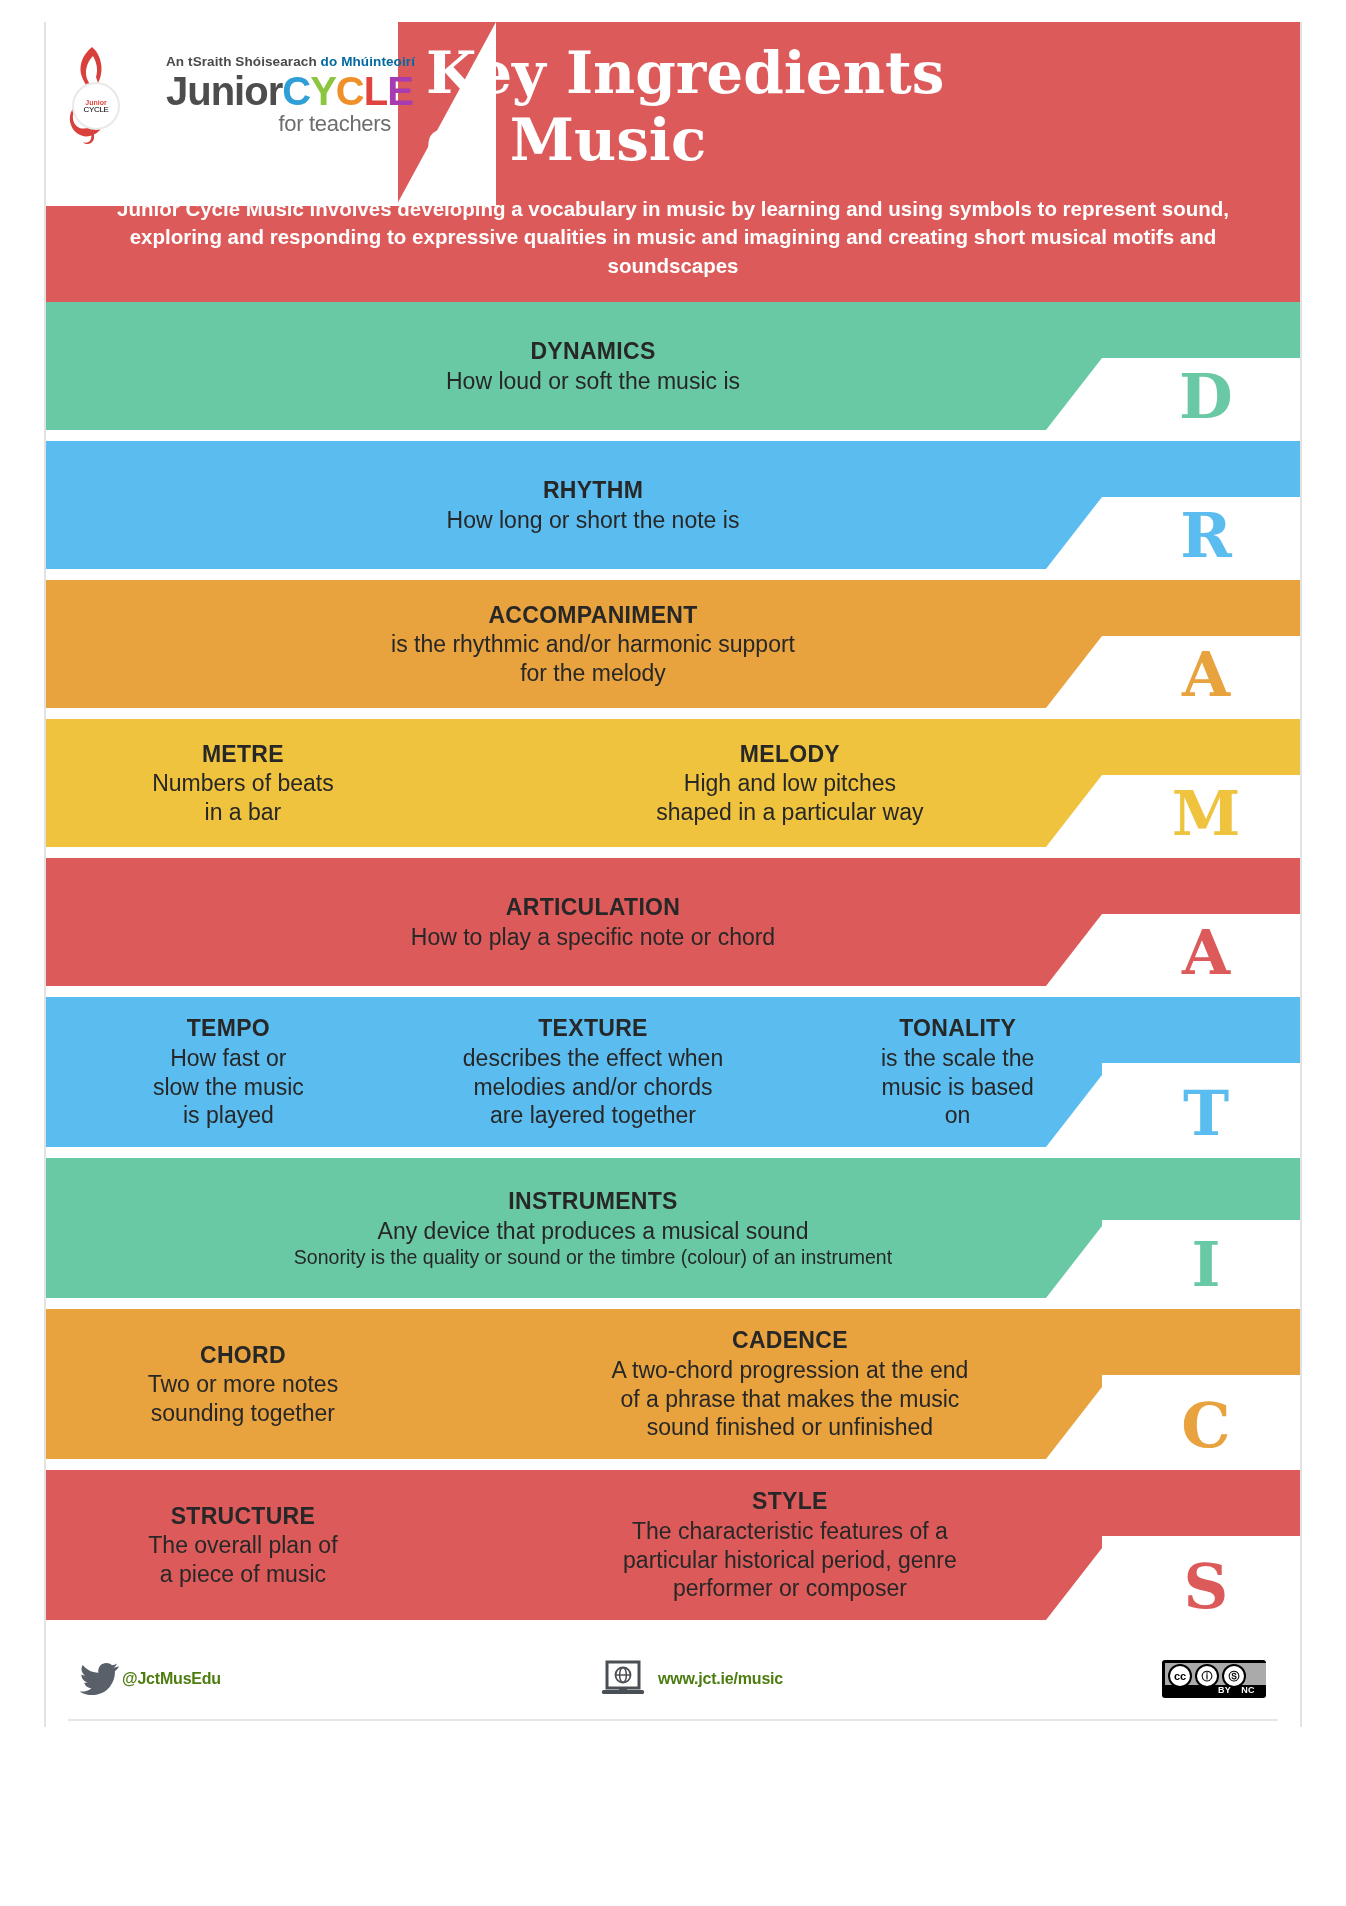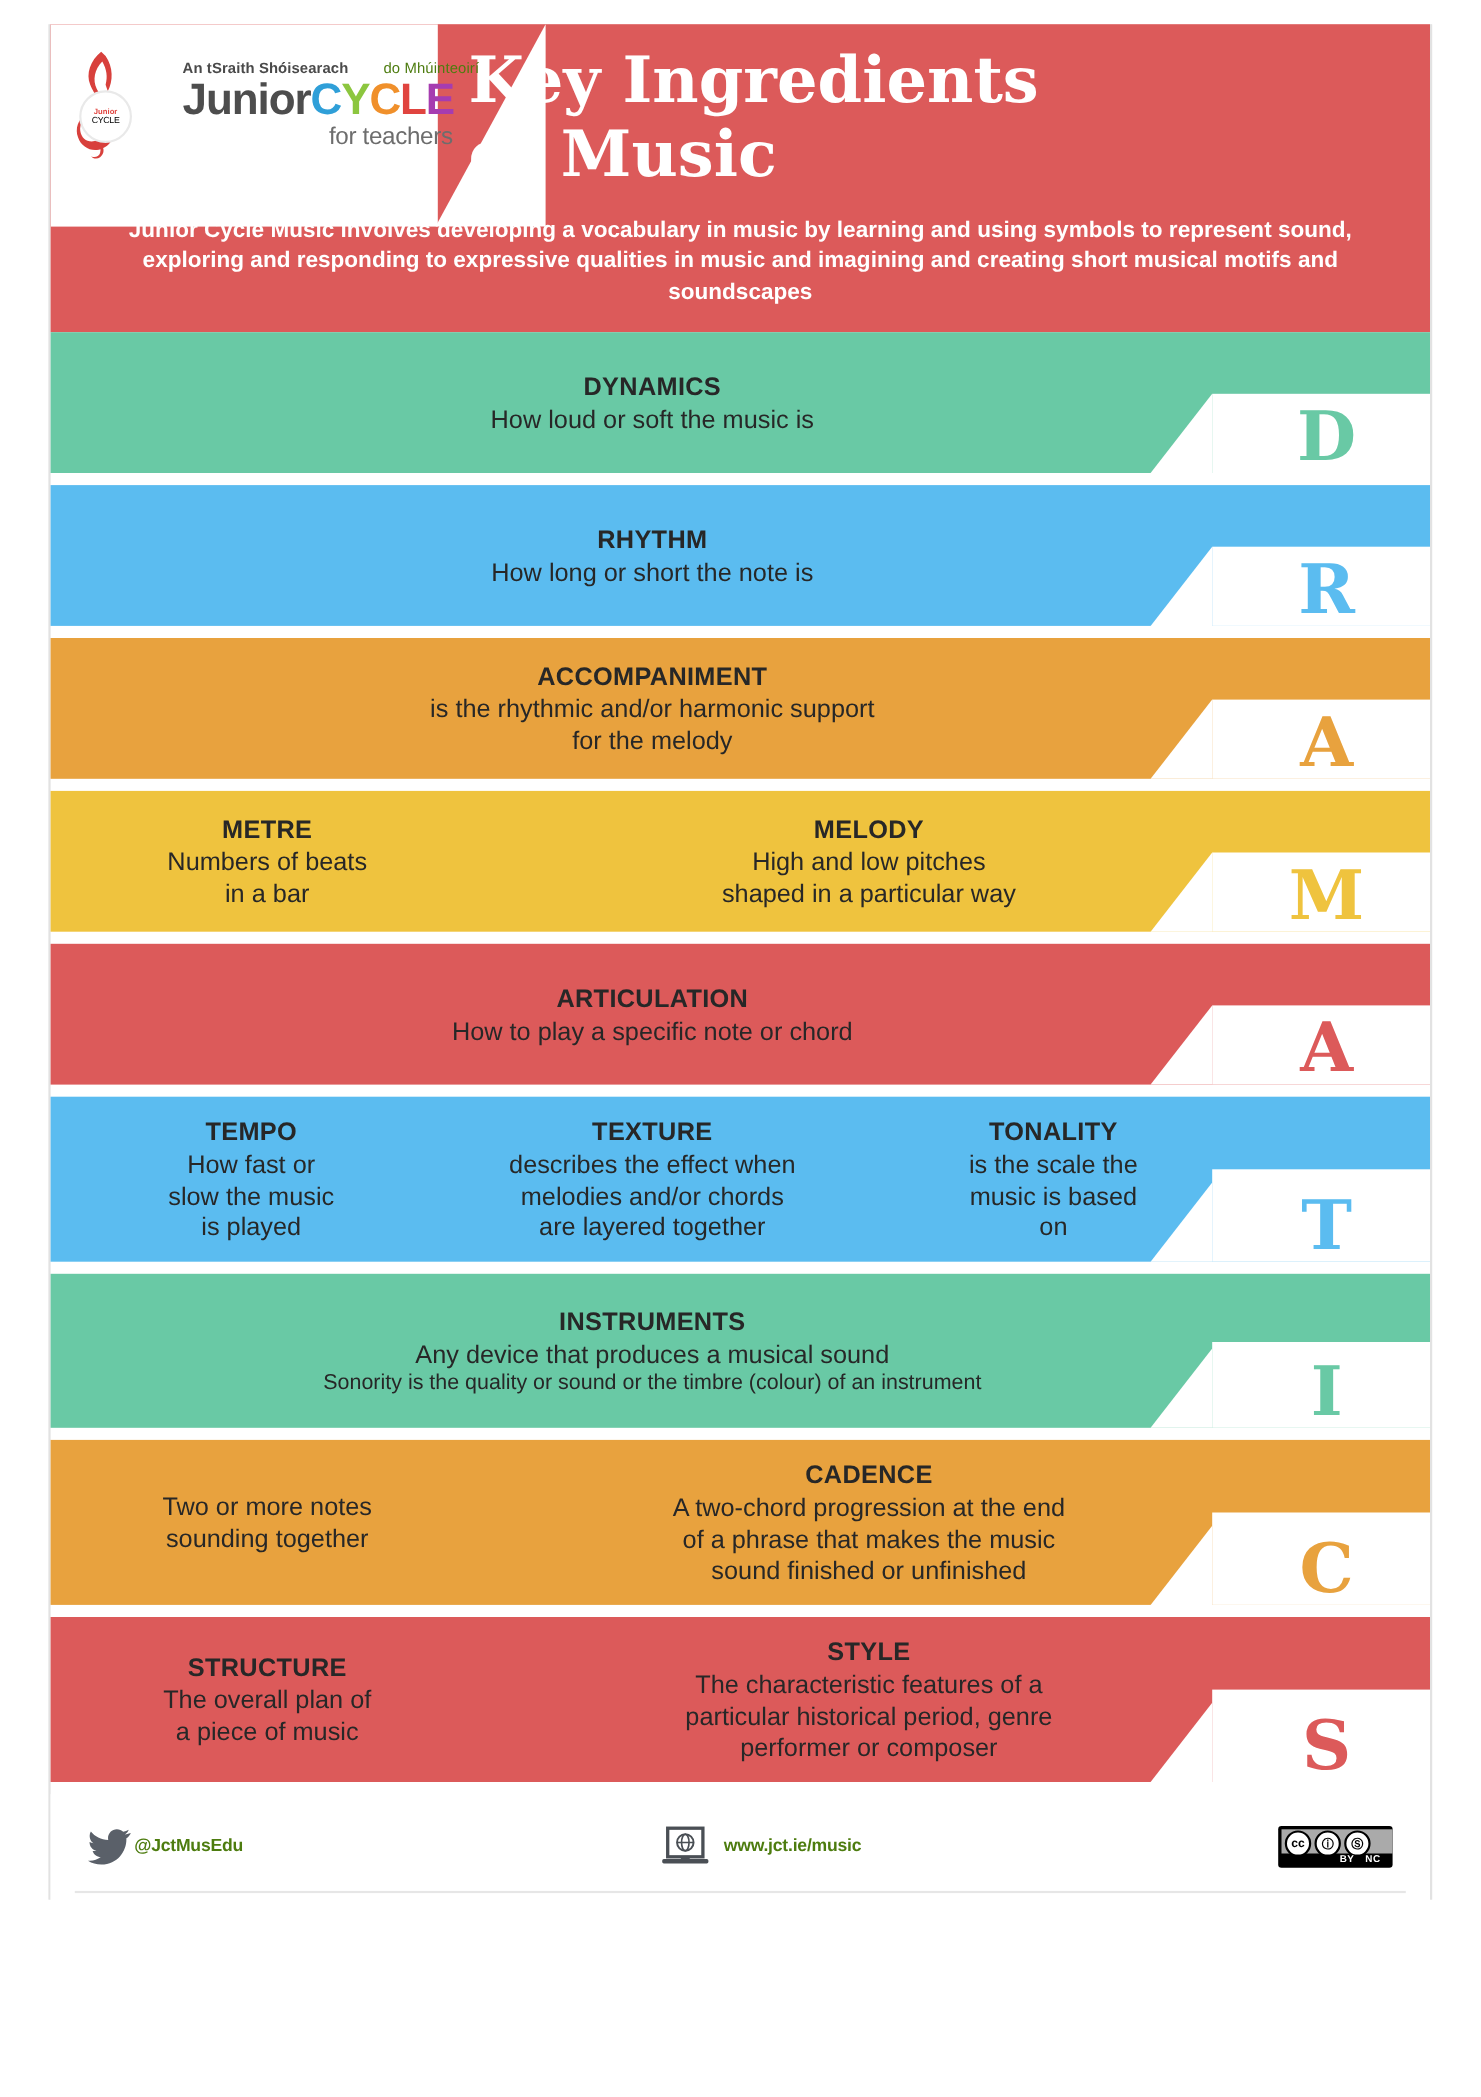--- a/index.html
+++ b/index.html
@@ -68,21 +68,21 @@
   }
   .logo-gaelic{
     font-size:13.5px;
     font-weight:bold;
     color:#4a4a4a;
     letter-spacing:0.1px;
     white-space:nowrap;
     margin-bottom:3px;
     padding-left:46px;
   }
-  .logo-gaelic .dim{color:#4d7c0f;font-weight:normal;margin-left:28px;}
+  .logo-gaelic .dim{color:#0369a1;font-weight:bold;}
   .logo-main{
     font-size:40px;
     font-weight:bold;
     letter-spacing:-1px;
     white-space:nowrap;
     padding-left:46px;
   }
   .logo-main .j{color:#4d4d4d;}
   .lc{color:#2f9fd8;}
   .ly{color:#8cc63f;}
@@ -446,20 +446,21 @@
               <div class="slant"></div>
               <div class="wedge"></div>
             </div>
             <div class="letter" style="color: rgb(105, 201, 165);">I</div>
           </div>
         </div>
         <div class="row h-xtall">
           <div class="row-body" style="background: rgb(232, 162, 62);">
             <div class="cols layout-2">
               <div class="col">
+                <div class="term">CHORD</div>
                 <div class="desc">Two or more notes<br>sounding together</div>
               </div>
               <div class="col">
                 <div class="term">CADENCE</div>
                 <div class="desc">A two-chord progression at the end<br>of a phrase that makes the music<br>sound finished or unfinished</div>
               </div>
             </div>
             <div class="notch">
               <div class="slant"></div>
               <div class="wedge"></div>

